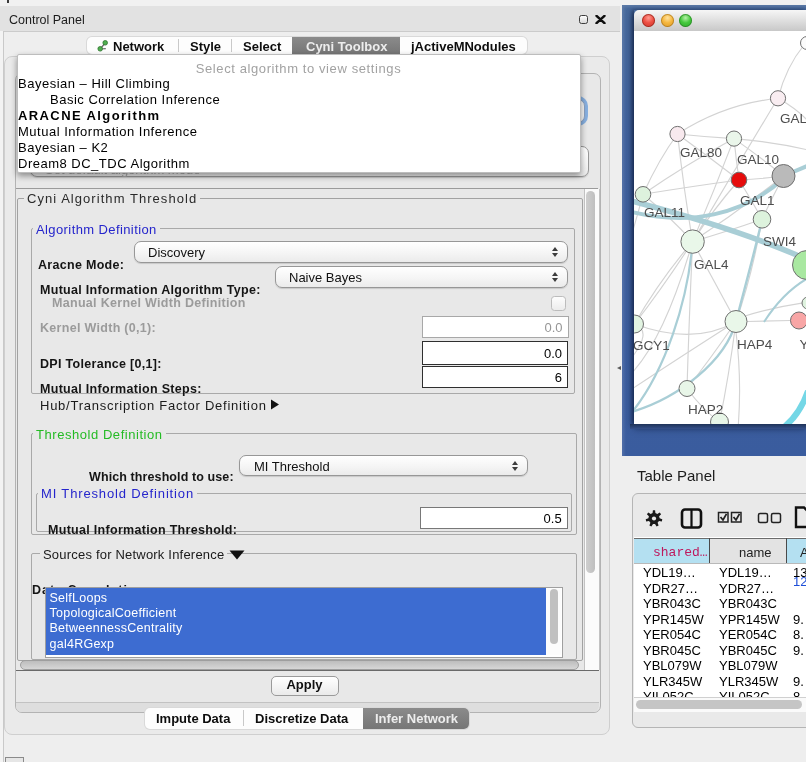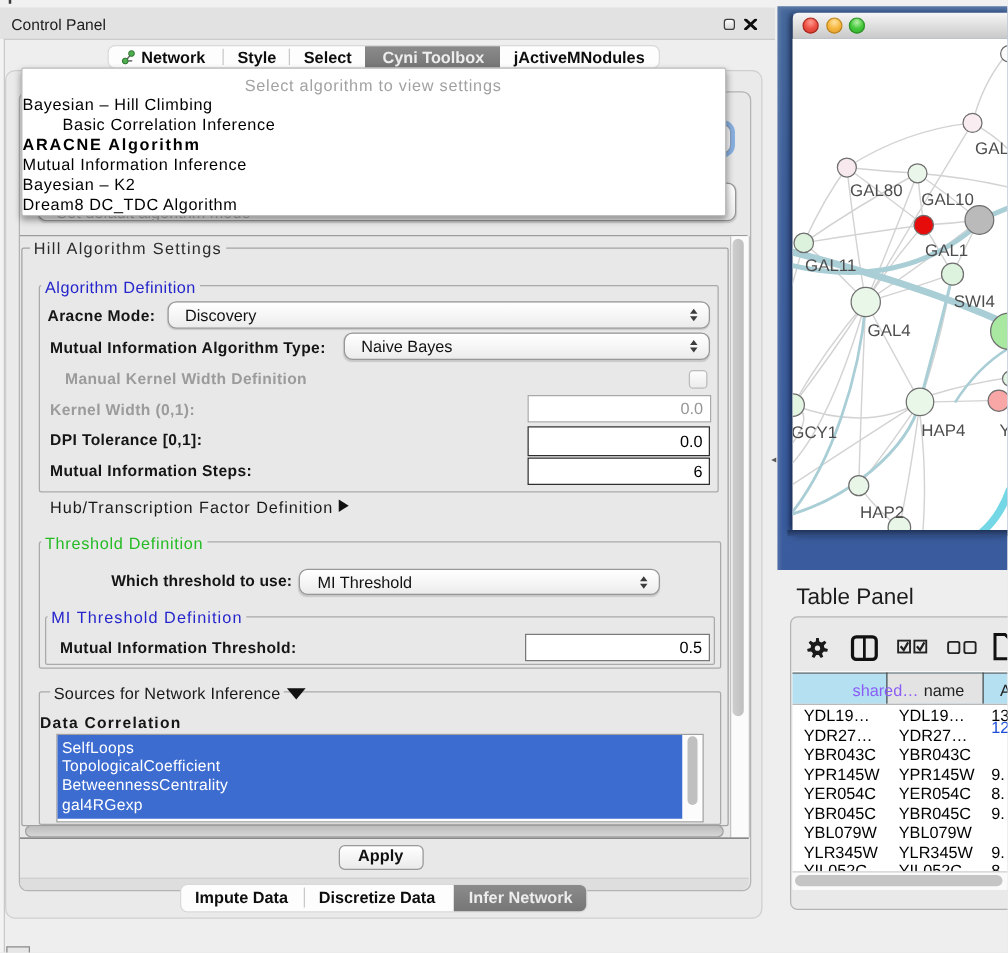--- a/index.html
+++ b/index.html
@@ -1,17 +1,17 @@
 <!DOCTYPE html>
 <html><head><meta charset="utf-8">
 <style>
 html,body{margin:0;padding:0;}
 body{width:806px;height:762px;overflow:hidden;font-family:"Liberation Sans",sans-serif;background:#eeeeee;position:relative;}
 .ab{position:absolute;}
-.lbl{position:absolute;font-weight:bold;font-size:12.5px;color:#151515;white-space:nowrap;letter-spacing:0.3px;}
+.lbl{position:absolute;font-weight:bold;font-size:12.5px;color:#151515;white-space:nowrap;letter-spacing:0.3px;margin-top:12px;}
 .glbl{position:absolute;font-weight:bold;font-size:12.5px;color:#9b9b9b;white-space:nowrap;letter-spacing:0.3px;}
 .combo{position:absolute;border:1px solid #979797;border-radius:7px;background:linear-gradient(#ffffff,#f5f5f5 55%,#ebebeb);box-shadow:0 1px 1px rgba(0,0,0,0.14);}
 .ctx{position:absolute;left:13px;top:50%;transform:translateY(-50%);font-size:13px;color:#111;white-space:nowrap;}
 .spin{position:absolute;right:8px;top:50%;transform:translateY(-50%);width:7px;height:12px;}
 .spin i{position:absolute;left:0;width:0;height:0;border-left:3.5px solid transparent;border-right:3.5px solid transparent;}
 .spin .u{top:1px;border-bottom:4.5px solid #3c3c3c;}
 .spin .d{bottom:1px;border-top:4.5px solid #3c3c3c;}
 .tf{position:absolute;background:#fff;}
 .tf span{position:absolute;right:5px;top:50%;transform:translateY(-50%);font-size:13px;}
 .gb{position:absolute;border:1px solid #a9a9a9;border-radius:2px;}
@@ -60,21 +60,21 @@
 
 <div class="combo" style="left:30px;top:146px;width:557px;height:29px;"></div>
 <div class="ab" style="left:45px;top:162px;font-size:13px;color:#ababab;">Set default algorithm mode</div>
 
 <div class="ab" style="left:16px;top:188px;width:582px;height:1px;background:#9b9b9b;"></div>
 <div class="ab" style="left:583.5px;top:189px;width:14px;height:481px;background:#fbfbfb;border-left:1px solid #c2c2c2;border-right:1px solid #c2c2c2;"></div>
 <div class="ab" style="left:585.5px;top:191px;width:9px;height:382px;background:linear-gradient(90deg,#cecece,#bfbfbf);border-radius:4.5px;"></div>
 <div class="ab" style="left:16px;top:670px;width:583px;height:1.3px;background:#6a6a6a;"></div>
 
 <div class="gb" style="left:16.5px;top:197.5px;width:564px;height:461px;border-color:#a2a2a2;"></div>
-<div class="gt" style="left:24px;top:190.5px;color:#2a2a2a;letter-spacing:1.05px;">Hill Algorithm Settings</div>
+<div class="gt" style="left:24px;top:190.5px;color:#2a2a2a;letter-spacing:1.05px;">Cyni Algorithm Threshold</div>
 
 <div class="gb" style="left:31px;top:228px;width:542px;height:164px;"></div>
 <div class="gt" style="left:33px;top:221.5px;color:#2525cc;letter-spacing:0.4px;">Algorithm Definition</div>
 <div class="lbl" style="left:38px;top:245.5px;">Aracne Mode:</div>
 <div class="combo" style="left:134px;top:241px;width:432px;height:20px;">
     <div class="ctx">Discovery</div>
     <div class="spin">
       <i class="u"></i>
       <i class="d"></i>
     </div>
@@ -251,21 +251,21 @@
 <text x="60" y="238">GAL4</text>
 <text x="-1" y="319">GCY1</text>
 <text x="103" y="317.5">HAP4</text>
 <text x="165.5" y="317.5">Y</text>
 <text x="54" y="383">HAP2</text>
 </g>
 </svg>
 </div>
 <div class="ab" style="left:630px;top:424px;width:176px;height:5px;background:linear-gradient(#1e3358,#35508a);"></div>
 
-<div class="ab" style="left:637px;top:467px;font-size:18px;color:#1c1c1c;">Table Panel</div>
+<div class="ab" style="left:637px;top:467px;font-size:15px;color:#1c1c1c;">Table Panel</div>
 
 <div class="ab" style="left:632px;top:493px;width:180px;height:233px;background:#e9e9e9;border:1px solid #b5b5b5;border-radius:6px;"></div>
 
 <svg class="ab" style="left:634px;top:495px;" width="172" height="42" viewBox="0 0 172 42">
 <path transform="translate(20,23.5)" d="M-1.1,-8.2 L1.1,-8.2 L1.4,-5.4 L3.3,-4.5 L5.7,-6.0 L7.1,-4.3 L5.1,-2.2 L5.6,-0.2 L8.3,0.7 L7.8,2.9 L5.0,2.6 L3.6,4.3 L4.6,6.9 L2.6,7.9 L1.0,5.5 L-1.0,5.5 L-2.6,7.9 L-4.6,6.9 L-3.6,4.3 L-5.0,2.6 L-7.8,2.9 L-8.3,0.7 L-5.6,-0.2 L-5.1,-2.2 L-7.1,-4.3 L-5.7,-6.0 L-3.3,-4.5 L-1.4,-5.4 Z" fill="#1a1a1a"></path>
 <circle cx="20" cy="23.5" r="2.1" fill="#e9e9e9"></circle>
 <rect x="48" y="14.5" width="19" height="18" rx="3" fill="none" stroke="#111" stroke-width="2.6"></rect>
 <line x1="57.5" y1="14.5" x2="57.5" y2="32.5" stroke="#111" stroke-width="2.2"></line>
 <g stroke="#222" stroke-width="1.5" fill="none">
 <rect x="84.5" y="17.5" width="9.5" height="9.5"></rect>
@@ -277,21 +277,21 @@
 </g>
 <path d="M162,12.5 h8 l5,5 v14.5 h-13 z" fill="none" stroke="#111" stroke-width="2.4"></path>
 </svg>
 
 <div class="ab" style="left:634px;top:537px;width:172px;height:174px;background:#fff;"></div>
 <div class="ab" style="left:634px;top:537.5px;width:172px;height:25px;background:#b4e0f1;border-top:1px solid #6b6b6b;box-sizing:border-box;"></div>
 <div class="ab" style="left:709.5px;top:538.5px;width:76px;height:24px;background:#e3e3e3;"></div>
 <div class="ab" style="left:708.5px;top:538px;width:1.2px;height:24.5px;background:#4a4a4a;"></div>
 <div class="ab" style="left:785.5px;top:538px;width:1.2px;height:24.5px;background:#4a4a4a;"></div>
 <div class="ab" style="left:634px;top:562.5px;width:172px;height:1px;background:#b9b9b9;"></div>
-<div class="ab" style="left:682px;top:544.5px;font-size:13px;color:#8b5cf6;">shared…</div>
+<div class="ab" style="left:653px;top:544.5px;font-size:13px;color:#be185d;font-family:Liberation Mono, monospace;">shared…</div>
 <div class="ab" style="left:739px;top:544.5px;font-size:13px;color:#222;">name</div>
 <div class="ab" style="left:800px;top:544.5px;font-size:13px;color:#222;">A</div>
 <div class="ab" style="left:643px;top:565.0px;font-size:13px;color:#000;">YDL19…</div>
 <div class="ab" style="left:719px;top:565.0px;font-size:13px;color:#000;">YDL19…</div>
 <div class="ab" style="left:793px;top:565.0px;font-size:13px;color:#000;">13</div>
 <div class="ab" style="left:643px;top:580.5px;font-size:13px;color:#000;">YDR27…</div>
 <div class="ab" style="left:719px;top:580.5px;font-size:13px;color:#000;">YDR27…</div>
 <div class="ab" style="left:793px;top:574px;font-size:13px;color:#1d4ed8;">12</div>
 <div class="ab" style="left:643px;top:596.1px;font-size:13px;color:#000;">YBR043C</div>
 <div class="ab" style="left:719px;top:596.1px;font-size:13px;color:#000;">YBR043C</div>

